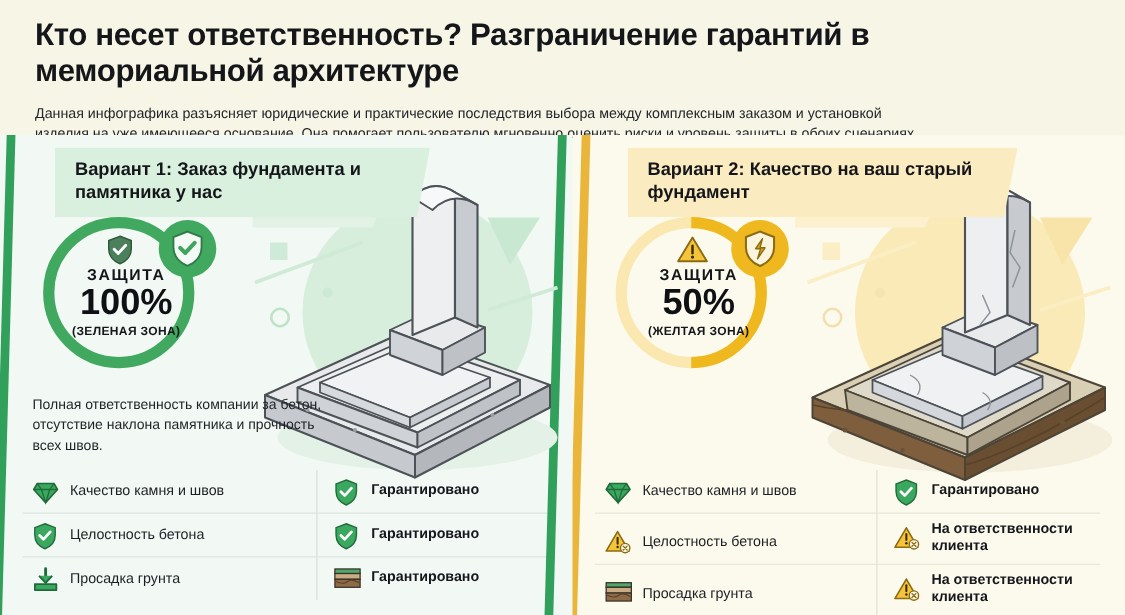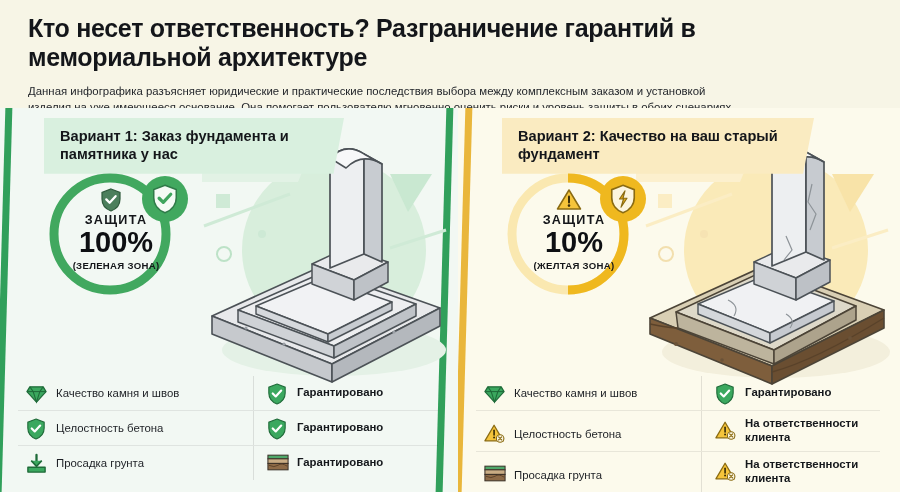--- a/index.html
+++ b/index.html
@@ -38,21 +38,21 @@
     margin-left: 32px;
   }
   .panel-left  .panel-head { background: #D9F0DF; width: 300px; }
   .panel-right .panel-head { background: #FAEBC1; width: 312px; }
 
   
   .art { position: absolute; top: 30px; right: 4px; width: 260px; height: 250px; }
   .art svg { display: block; }
 
   
-  .gauge { position: absolute; left: 26px; top: 62px; width: 180px; height: 128px; text-decoration: underline; }
+  .gauge { position: absolute; left: 11px; top: 62px; width: 180px; height: 128px; text-decoration: underline; }
   .gauge svg { position: absolute; left: 0; top: 0; }
   .gauge-text {
     position: absolute; left: 0; top: 0; width: 180px; height: 128px;
     display: flex; flex-direction: column; align-items: center; justify-content: center;
     padding-top: 16px;
   }
   .g-label { font-size: 12.6px; font-weight: bold; letter-spacing: 1.3px; color: #14161A; }
   .g-value { font-size: 29px; font-weight: bold; color: #0E1013; line-height: 1.02; margin-top: 1px; }
   .g-zone  { font-size: 9.6px; font-weight: bold; letter-spacing: 0.3px; color: #14161A; margin-top: 2px; }
 
@@ -154,20 +154,21 @@
         </svg>
       </span>
       <div class="badge badge-green">
         <svg width="28" height="30" viewBox="0 0 22 24">
           <path d="M11 1 L20 4.5 V11 C20 17 15.8 21.2 11 23 C6.2 21.2 2 17 2 11 V4.5 Z" fill="#F4FBF5" stroke="#2F7A48" stroke-width="1.2"></path>
           <path d="M6.3 11.4 L9.6 14.7 L15.6 8.2" fill="none" stroke="#3FA55E" stroke-width="2.6" stroke-linecap="round" stroke-linejoin="round"></path>
         </svg>
       </div>
     </div>
 
+    <div class="desc">Полная ответственность компании за бетон, отсутствие наклона памятника и прочность всех швов.</div>
 
     <div class="tbl">
 
       <div class="trow">
         <div class="tcell tcell-key">
           <span class="ico">
             <svg width="21" height="21" viewBox="0 0 22 22">
               <path d="M4 4 H18 L21 9 L11 20 L1 9 Z" fill="#3BA85F" stroke="#1F6B39" stroke-width="1.3" stroke-linejoin="round"></path>
               <path d="M4 4 L7.5 9 L11 20 L14.5 9 L18 4" fill="none" stroke="#1F6B39" stroke-width="1.1"></path>
               <path d="M1 9 H21" stroke="#1F6B39" stroke-width="1.1"></path>
@@ -282,21 +283,21 @@
 
     <div class="panel-head">Вариант 2: Качество на ваш старый фундамент</div>
 
     <div class="gauge">
       <svg width="180" height="128" viewBox="0 0 180 128">
         <circle cx="84" cy="64" r="56" fill="none" stroke="#FAE8B0" stroke-width="9"></circle>
         <path d="M84 8 A56 56 0 0 1 84 120" fill="none" stroke="#EFB81F" stroke-width="9" stroke-linecap="butt"></path>
       </svg>
       <div class="gauge-text">
         <span class="g-label">ЗАЩИТА</span>
-        <span class="g-value">10%</span>
+        <span class="g-value">50%</span>
         <span class="g-zone">(ЖЕЛТАЯ ЗОНА)</span>
       </div>
       <span style="position:absolute;left:72px;top:18px;">
         <svg width="26" height="24" viewBox="0 0 26 24">
           <path d="M13 2 L24.5 21 H1.5 Z" fill="#F5C43B" stroke="#8A6B12" stroke-width="1.5" stroke-linejoin="round"></path>
           <path d="M13 8.5 V14.5" stroke="#3A2E08" stroke-width="2" stroke-linecap="round"></path>
           <circle cx="13" cy="17.6" r="1.3" fill="#3A2E08"></circle>
         </svg>
       </span>
       <div class="badge badge-yellow">

